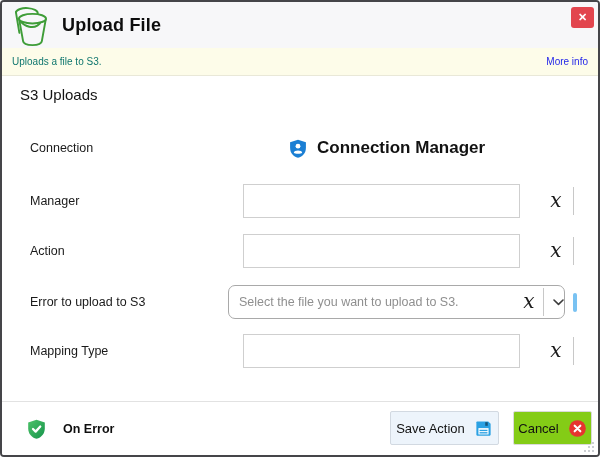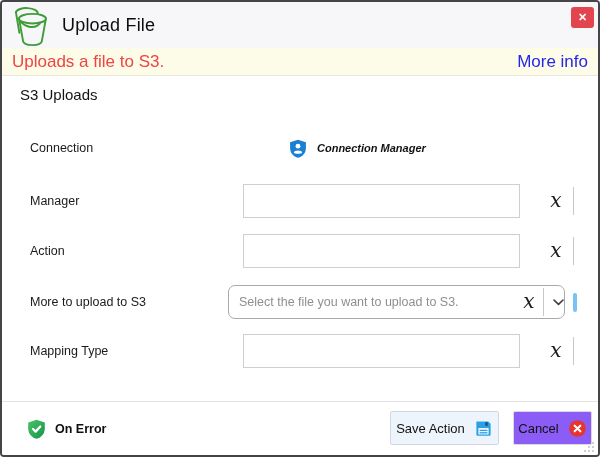--- a/index.html
+++ b/index.html
@@ -6,65 +6,65 @@
   *{box-sizing:border-box;}
   .window{
     position:relative;width:600px;height:457px;
     border:2px solid #454549;border-radius:4px;background:#fff;overflow:hidden;
     font-family:"Liberation Sans",sans-serif;color:#1a1a1a;
   }
   
   .titlebar{position:absolute;left:0;top:0;width:596px;height:46px;background:#f7f7f9;}
   .bucket-icon{position:absolute;left:7px;top:2px;width:46px;height:44px;}
   .window-title{position:absolute;left:60px;top:0;height:46px;line-height:46px;
-    font-size:18px;font-weight:400;color:#0d0d0d;letter-spacing:.2px;}
+    font-size:18px;font-weight:700;color:#0d0d0d;letter-spacing:.2px;}
   .close-btn{position:absolute;left:569px;top:5px;width:23px;height:21px;border-radius:3px;
     background:#e2454e;display:flex;align-items:center;justify-content:center;cursor:pointer;}
   .close-btn span{color:#fff;font-size:11px;font-weight:700;line-height:1;}
   
   .infobar{position:absolute;left:0;top:46px;width:596px;height:28px;background:#fdfce9;
     border-bottom:1px solid #e9e8d8;}
-  .infobar .desc{position:absolute;left:10px;top:0;height:20px;line-height:27px;font-size:17px;color:#ef4444;}
-  .infobar .more{position:absolute;right:10px;top:0;height:28px;line-height:27px;font-size:17px;
+  .infobar .desc{position:absolute;left:10px;top:0;height:20px;line-height:27px;font-size:10px;color:#0f766e;}
+  .infobar .more{position:absolute;right:10px;top:0;height:28px;line-height:27px;font-size:10px;
     color:#2427e9;cursor:pointer;}
   
   .section-title{position:absolute;left:18px;top:84px;font-size:15px;color:#141414;}
   
   .row-label{position:absolute;left:28px;font-size:12.5px;color:#1a1a1a;}
   .conn-row{position:absolute;left:0;top:131px;width:596px;height:30px;}
   .conn-row .row-label{top:0;line-height:30px;}
   .conn-btn{position:absolute;left:286px;top:0;height:30px;display:flex;align-items:center;gap:9px;cursor:pointer;}
-  .conn-btn .txt{font-size:11px;font-weight:700;color:#121212;font-style:italic;}
+  .conn-btn .txt{font-size:17px;font-weight:700;color:#121212;}
   .frow{position:absolute;left:0;width:596px;height:34px;}
   .frow .row-label{top:0;line-height:34px;}
   .frow input{position:absolute;top:0;height:34px;border:1px solid #cfcfcf;background:#fff;
     padding:0 10px;font-family:"Liberation Sans",sans-serif;font-size:12.5px;color:#333;outline:none;}
   .frow input::placeholder{color:#8f8f8f;}
   .in-std{left:241px;width:277px;}
   .in-file{left:226px;width:337px;border-color:#a9a9a9 !important;border-radius:7px;}
   .expr{position:absolute;top:0;width:22px;height:34px;line-height:33px;text-align:center;
     font-family:"DejaVu Serif",serif;font-style:italic;font-size:20px;color:#1c1c1c;cursor:pointer;}
   .expr-std{left:543px;}
   .expr-file{left:516px;}
   .vline{position:absolute;top:3px;width:1px;height:28px;background:#c8c8c8;}
   .vl-std{left:571px;}
   .vl-file{left:541px;}
   .chev{position:absolute;left:548px;top:0;width:17px;height:34px;display:flex;align-items:center;
     justify-content:center;cursor:pointer;}
   .focusbar{position:absolute;left:571px;top:8px;width:4px;height:19px;background:#79c2f2;border-radius:2px;}
   
   .footer{position:absolute;left:0;top:399px;width:596px;height:54px;background:#fff;border-top:1px solid #e2e2e2;}
-  .ftr-item{position:absolute;top:0;height:54px;display:flex;align-items:center;gap:8px;cursor:pointer;}
+  .ftr-item{position:absolute;top:0;height:54px;display:flex;align-items:center;gap:16px;cursor:pointer;}
   .ftr-item .txt{font-size:12.5px;font-weight:700;color:#0f0f0f;}
   .on-error{left:24px;}
   .out-map{left:122px;}
   .btn{position:absolute;top:9px;height:34px;display:flex;align-items:center;justify-content:center;gap:9px;
     border-radius:2px;cursor:pointer;font-size:13px;color:#121212;}
   .btn-save{left:388px;width:109px;background:#edf4fb;border:1px solid #d2d9e1;}
-  .btn-cancel{left:511px;width:79px;background:#8b5cf6;border:1px solid #dadada;}
+  .btn-cancel{left:511px;width:79px;background:#84cc16;border:1px solid #dadada;}
   .grip{position:absolute;right:3px;bottom:2px;opacity:.75;}
 </style>
 </head>
 <body>
 
 <div class="window">
 
   <div class="titlebar">
     <svg class="bucket-icon" viewBox="0 0 50 46">
       <g fill="none" stroke="#3f9d38" stroke-width="2.1" stroke-linecap="round" stroke-linejoin="round">
@@ -112,21 +112,21 @@
   </div>
 
   <div class="frow" style="top:232px">
     <div class="row-label">Action</div>
     <input class="in-std" type="text" placeholder="" style="">
     <div class="expr expr-std">x</div>
     <div class="vline vl-std"></div>
   </div>
 
   <div class="frow" style="top:283px">
-    <div class="row-label">More to upload to S3</div>
+    <div class="row-label">Error to upload to S3</div>
     <input class="in-file" type="text" placeholder="Select the file you want to upload to S3." style="">
     <div class="expr expr-file">x</div>
     <div class="vline vl-file"></div>
     <div class="chev">
       <svg width="11" height="7" viewBox="0 0 11 7">
         <path d="M1 1 L5.5 5.4 L10 1" fill="none" stroke="#3c3c3c" stroke-width="1.6" stroke-linecap="round" stroke-linejoin="round"></path>
       </svg>
     </div>
     <div class="focusbar"></div>
   </div>

